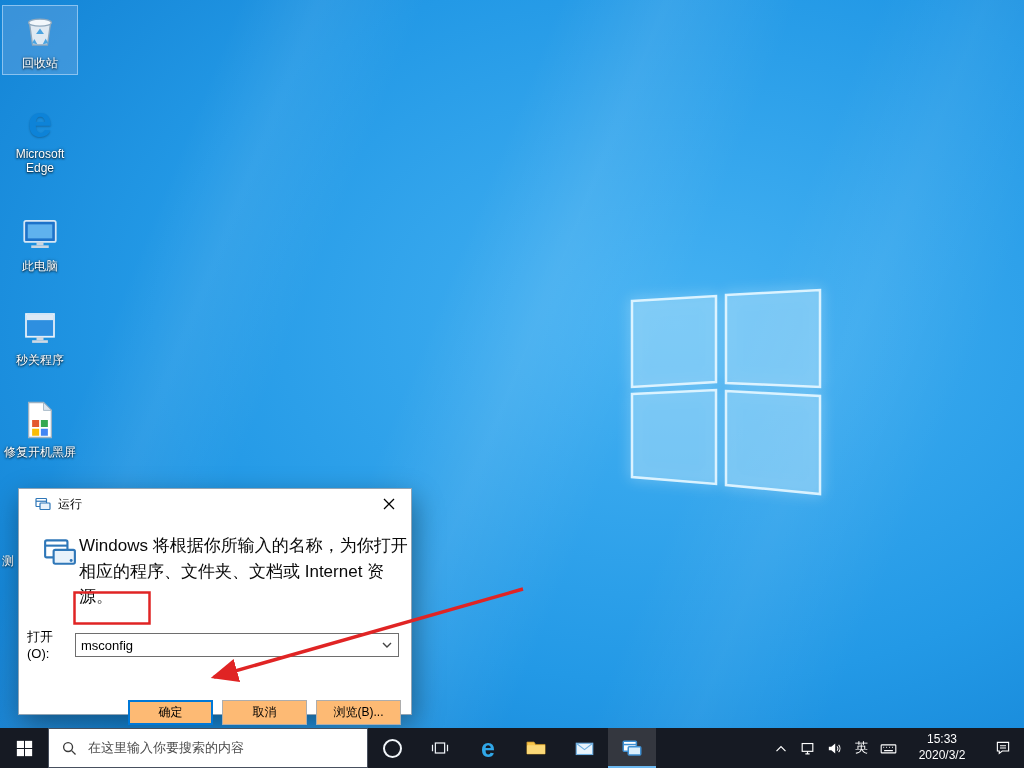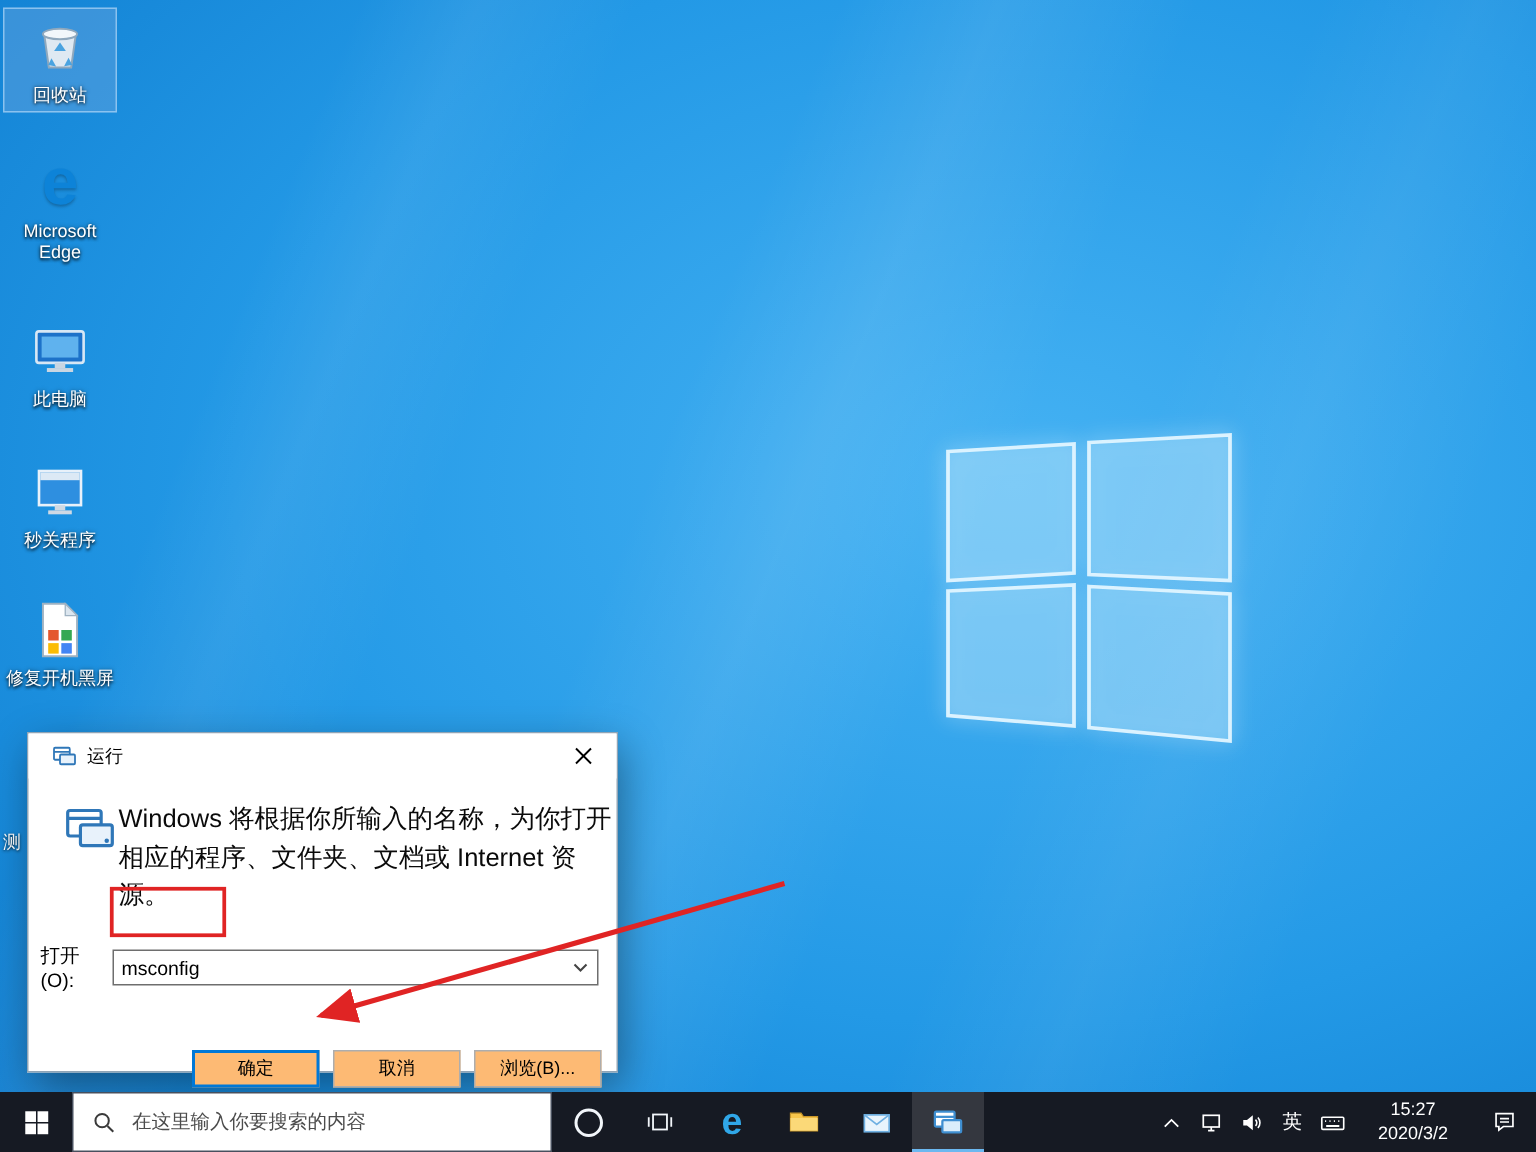--- a/index.html
+++ b/index.html
@@ -253,21 +253,21 @@
         </svg>
       </div>
       <div class="tray-item tray-ime">英</div>
       <div class="tray-item">
         <svg width="19" height="19" viewBox="0 0 26 26" fill="none" stroke="#fff" stroke-width="1.5">
           <rect x="3" y="8" width="20" height="11" rx="1"></rect>
           <path d="M6 11.5 h1 M10 11.5 h1 M14 11.5 h1 M18 11.5 h1 M7 16 h12" stroke-width="1.7"></path>
         </svg>
       </div>
       <div class="tray-clock">
-        <span>15:27</span>
+        <span>15:33</span>
         <span>2020/3/2</span>
       </div>
       <div class="tray-item tray-notif">
         <svg width="18" height="18" viewBox="0 0 24 24" fill="none" stroke="#fff" stroke-width="1.5">
           <path d="M4.5 4.5 h15 v11.5 h-8.5 l-4 3.2 v-3.2 h-2.5 z"></path>
           <path d="M8 9 h8 M8 12 h8"></path>
         </svg>
       </div>
     </div>
   </div>

